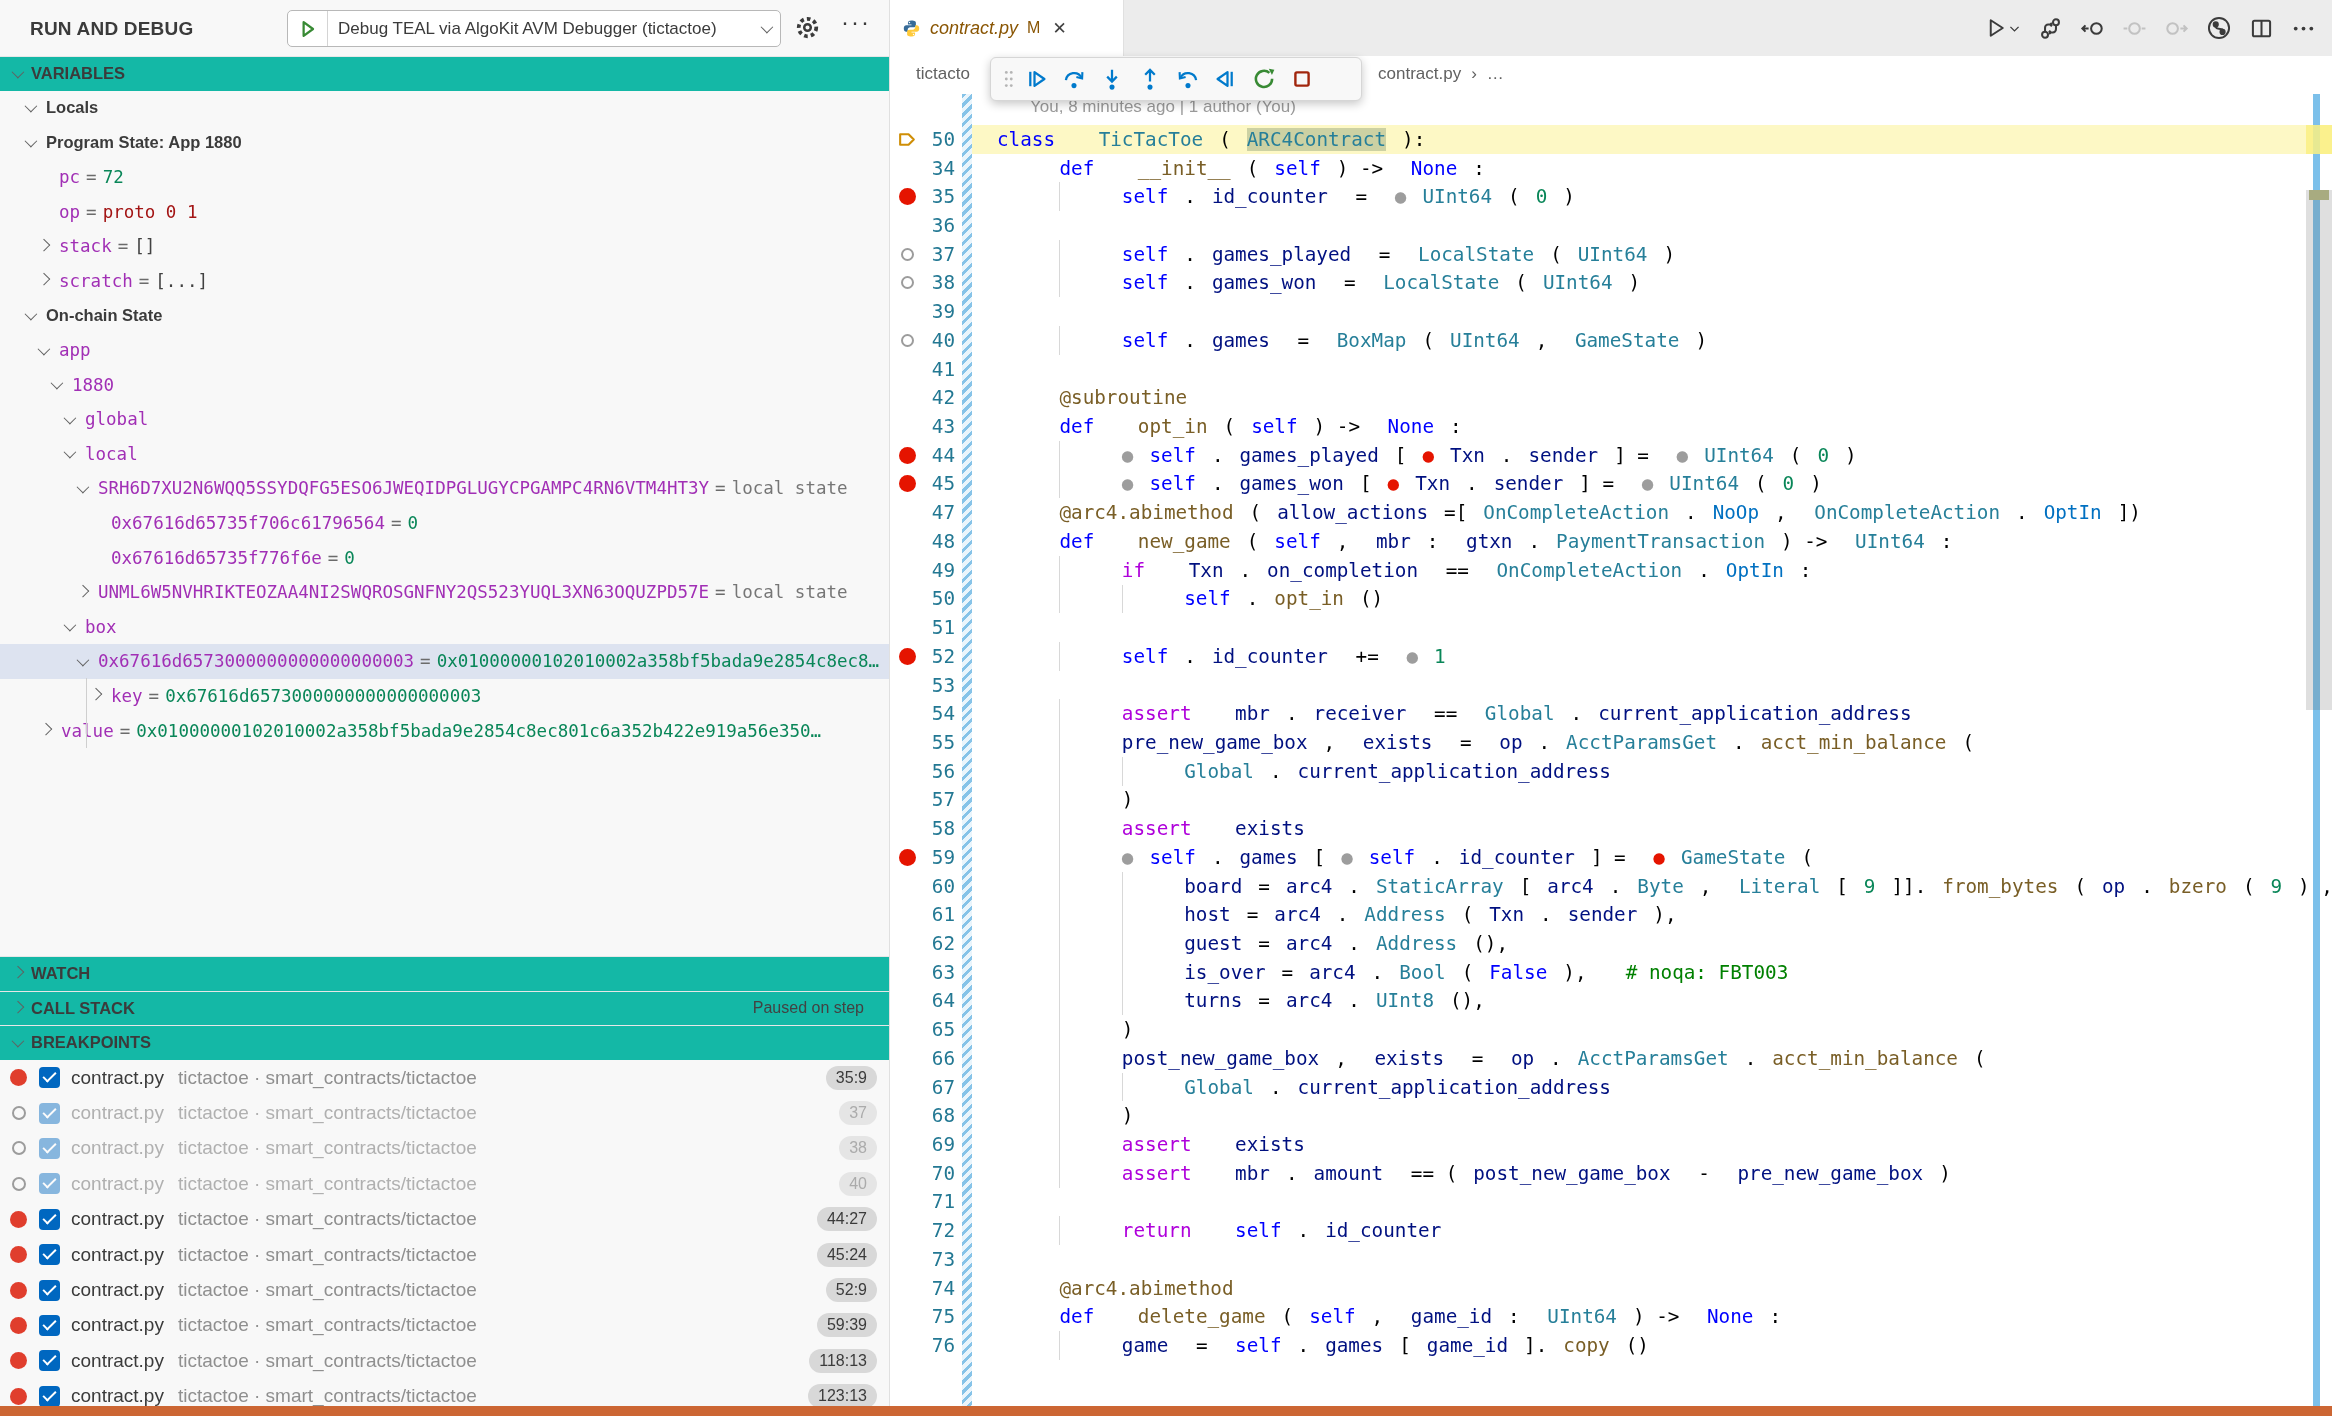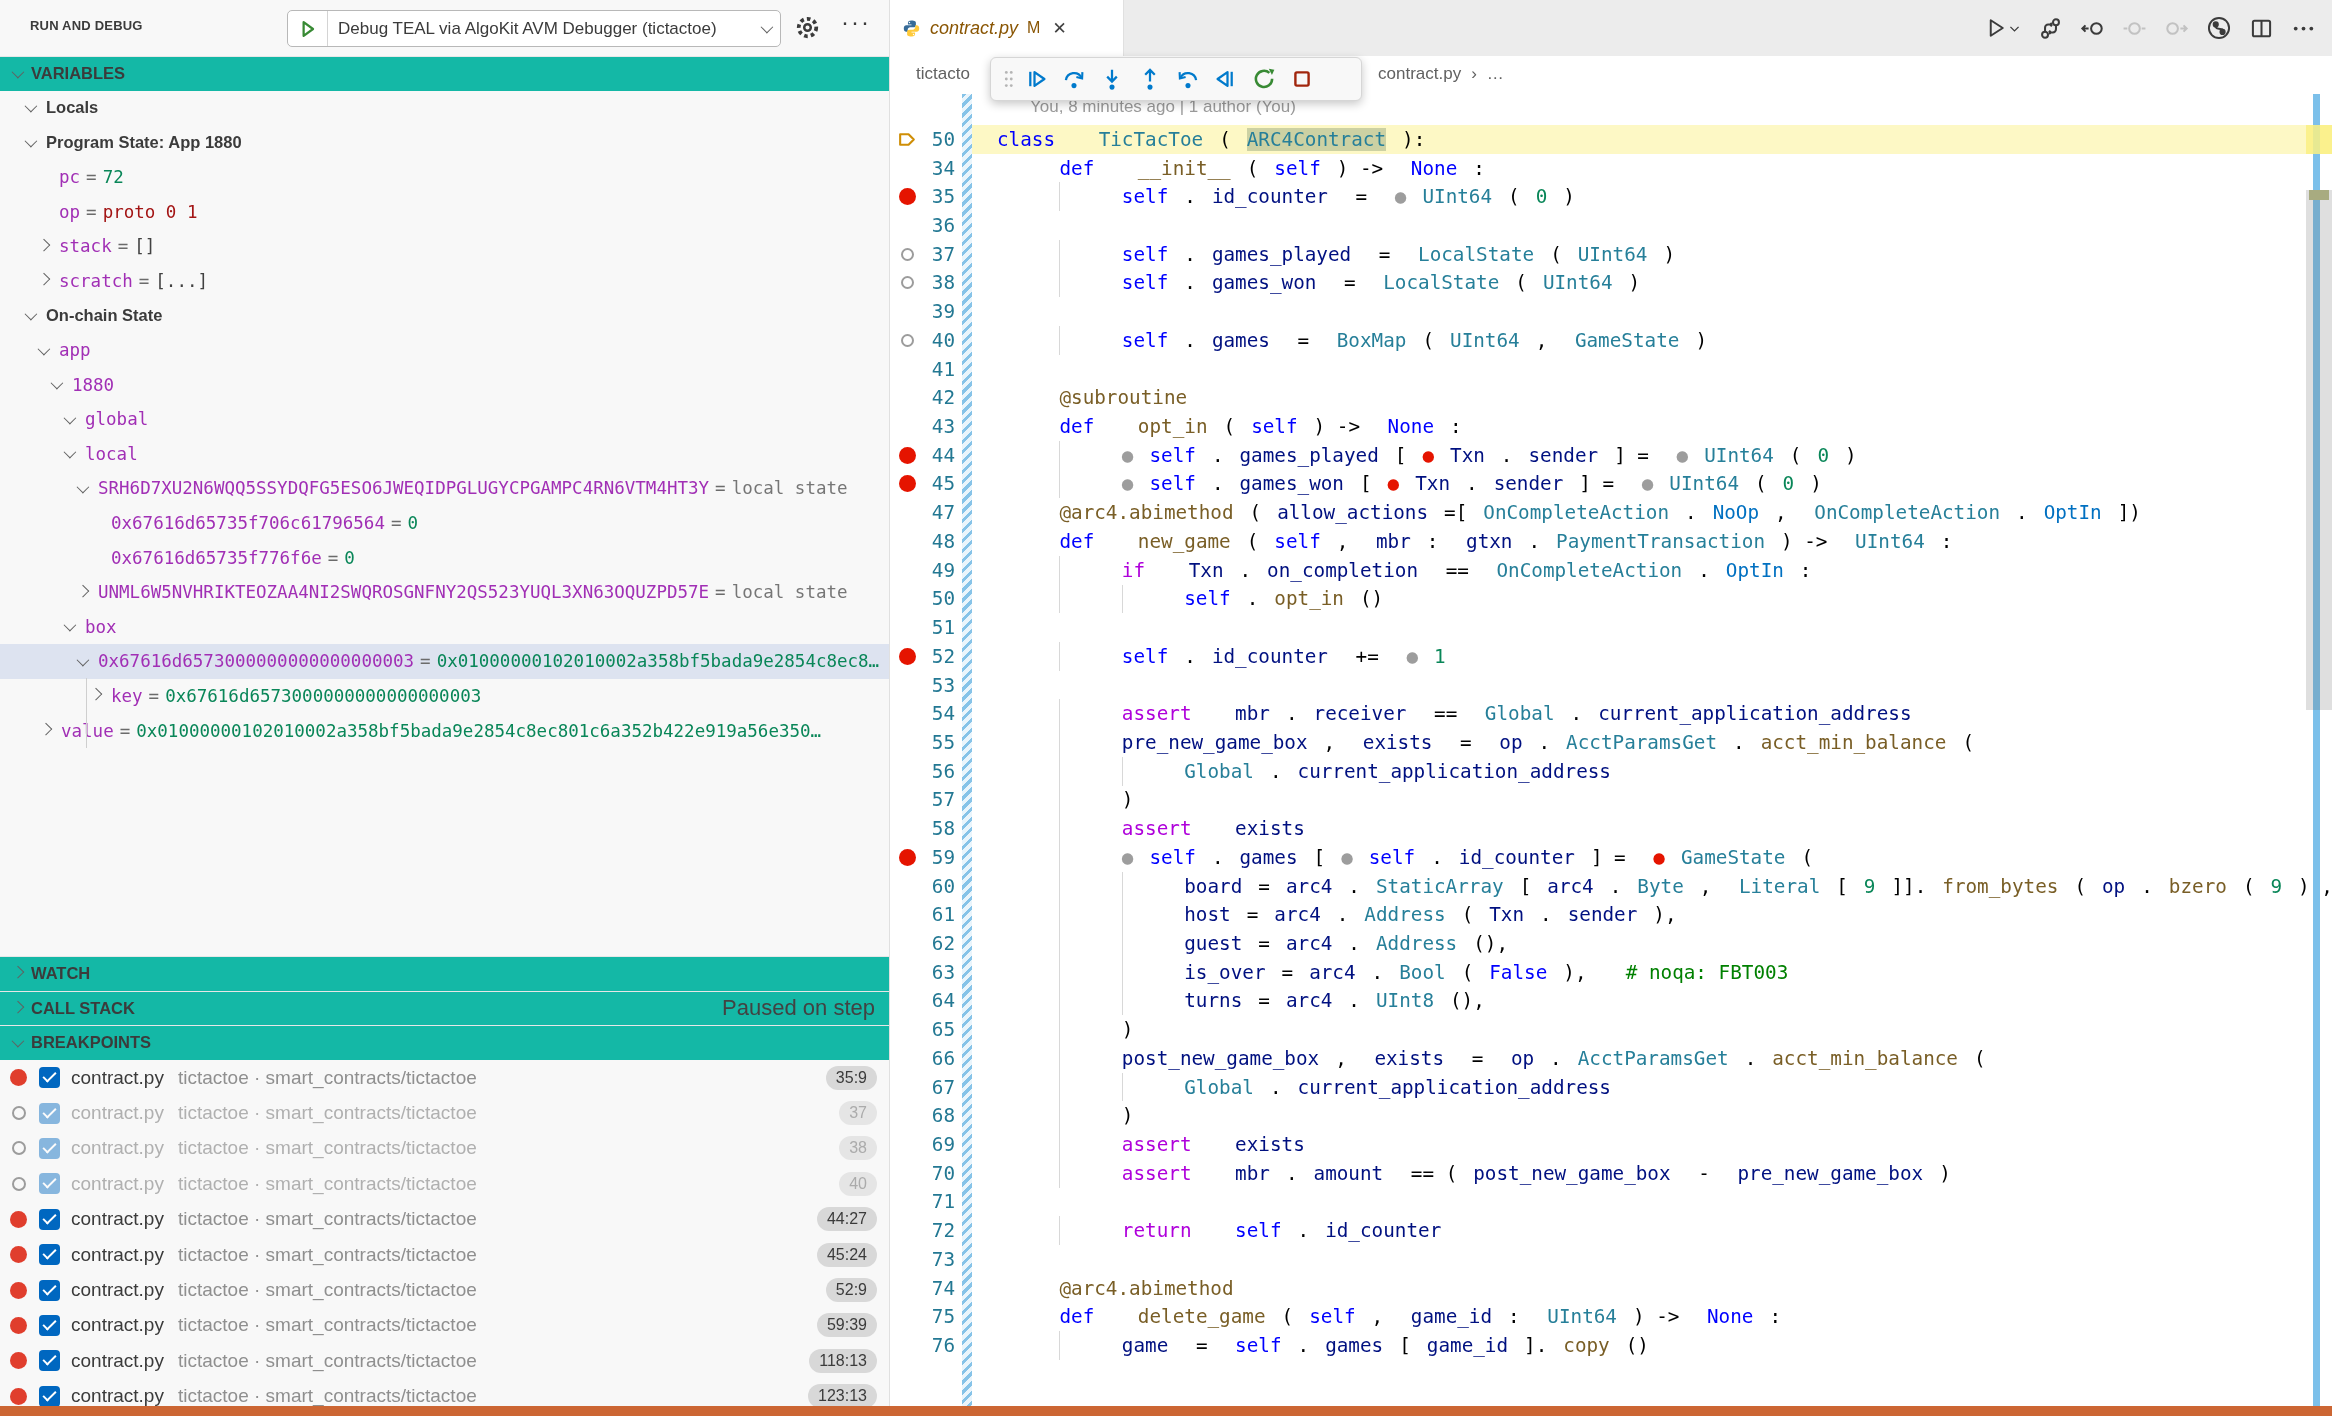--- a/index.html
+++ b/index.html
@@ -3,36 +3,36 @@
 <meta charset="utf-8">
 <style>
   * { margin:0; padding:0; box-sizing:border-box; }
   html,body { width:2332px; height:1416px; overflow:hidden; background:#fff;
     font-family:"Liberation Sans", sans-serif; }
   #page { position:relative; width:2332px; height:1416px; background:#fff; }
 
   
   #sidebar { position:absolute; left:0; top:0; width:889px; height:1406px; background:#f8f8f8; overflow:hidden; }
   .sb-header { position:absolute; left:0; top:0; width:889px; height:56px; }
-  .sb-title { position:absolute; left:30px; top:18px; font-size:13px; font-weight:700; color:#3b3b3b; letter-spacing:.2px; }
+  .sb-title { position:absolute; left:30px; top:18px; font-size:19px; font-weight:700; color:#3b3b3b; letter-spacing:.2px; }
   .cfg { position:absolute; left:287px; top:10px; width:494px; height:37px; background:#fff; border:1px solid #b8b8b8; border-radius:5px; display:flex; align-items:center; }
   .cfg-play { width:40px; height:100%; display:flex; align-items:center; justify-content:center; border-right:1px solid #d4d4d4; }
   .cfg-label { flex:1; padding:0 10px; font-size:17px; color:#3b3b3b; white-space:nowrap; overflow:hidden; }
   .cfg-chev { margin-right:10px; }
   .hdr-ico { position:absolute; top:15px; cursor:pointer; }
   #gear-btn { left:795px; }
   #sb-more { left:841px; top:8px; font-size:24px; color:#3b3b3b; letter-spacing:2px; }
 
   .chev { display:inline-block; width:9px; height:9px; border-right:1.8px solid #616161; border-bottom:1.8px solid #616161; }
   .chev.down { transform:rotate(45deg) translate(0,-2px); }
   .chev.right { transform:rotate(-45deg) translate(2px,0); }
 
   .sect-hdr { position:absolute; left:0; width:889px; height:34.6px; display:flex; align-items:center; padding-left:12px; border-top:1px solid #e7e7e7; background:#14b8a6; }
   .sect-hdr .lbl { margin-left:10px; font-size:16.5px; font-weight:700; color:#3b3b3b; }
-  .sect-hdr .right-status { margin-left:auto; margin-right:14px; font-size:22px; font-weight:400; color:#424242; }
+  .sect-hdr .right-status { margin-left:auto; margin-right:25px; font-size:16px; font-weight:400; color:#424242; }
 
   #vars-hdr { top:56px; }
   #tree { position:absolute; left:0; top:90.6px; width:889px; }
   .trow { height:34.6px; display:flex; align-items:center; white-space:nowrap; overflow:hidden; cursor:pointer; }
   .trow.sel { background:#dde3f0; }
   .twist { width:21px; flex:0 0 21px; display:flex; align-items:center; }
   .tname { font-family:"DejaVu Sans Mono", monospace; font-size:17.5px; color:#a12fb5; }
   .tname.tscope { font-family:"Liberation Sans", sans-serif; font-size:16.5px; font-weight:700; color:#3b3b3b; }
   .teq { font-family:"DejaVu Sans Mono", monospace; font-size:17.5px; color:#6b6b6b; padding:0 6px; }
   .tval { font-family:"DejaVu Sans Mono", monospace; font-size:17.5px; }

